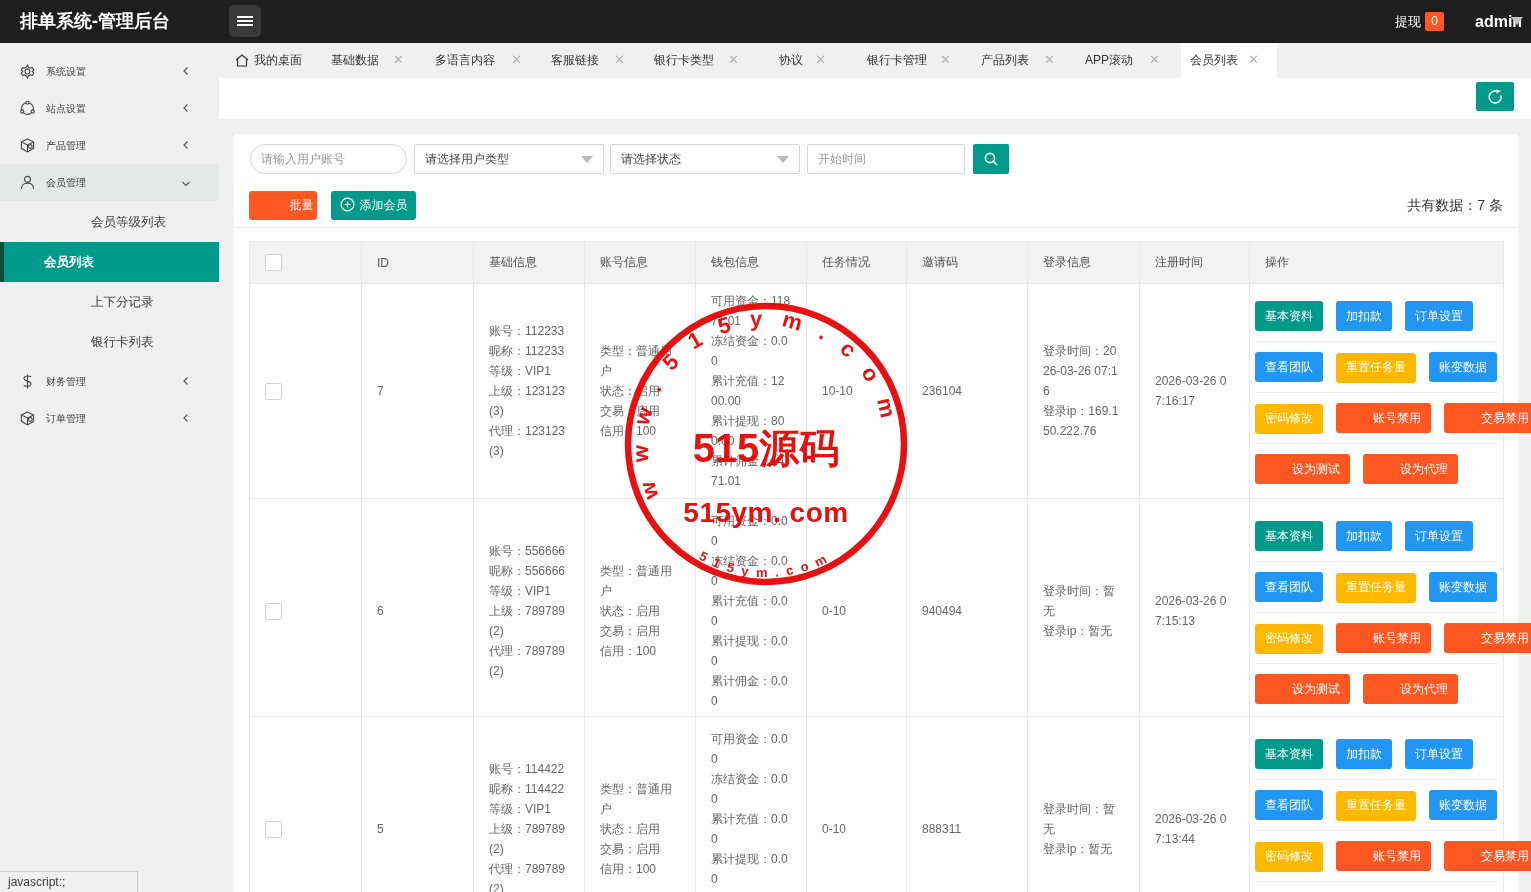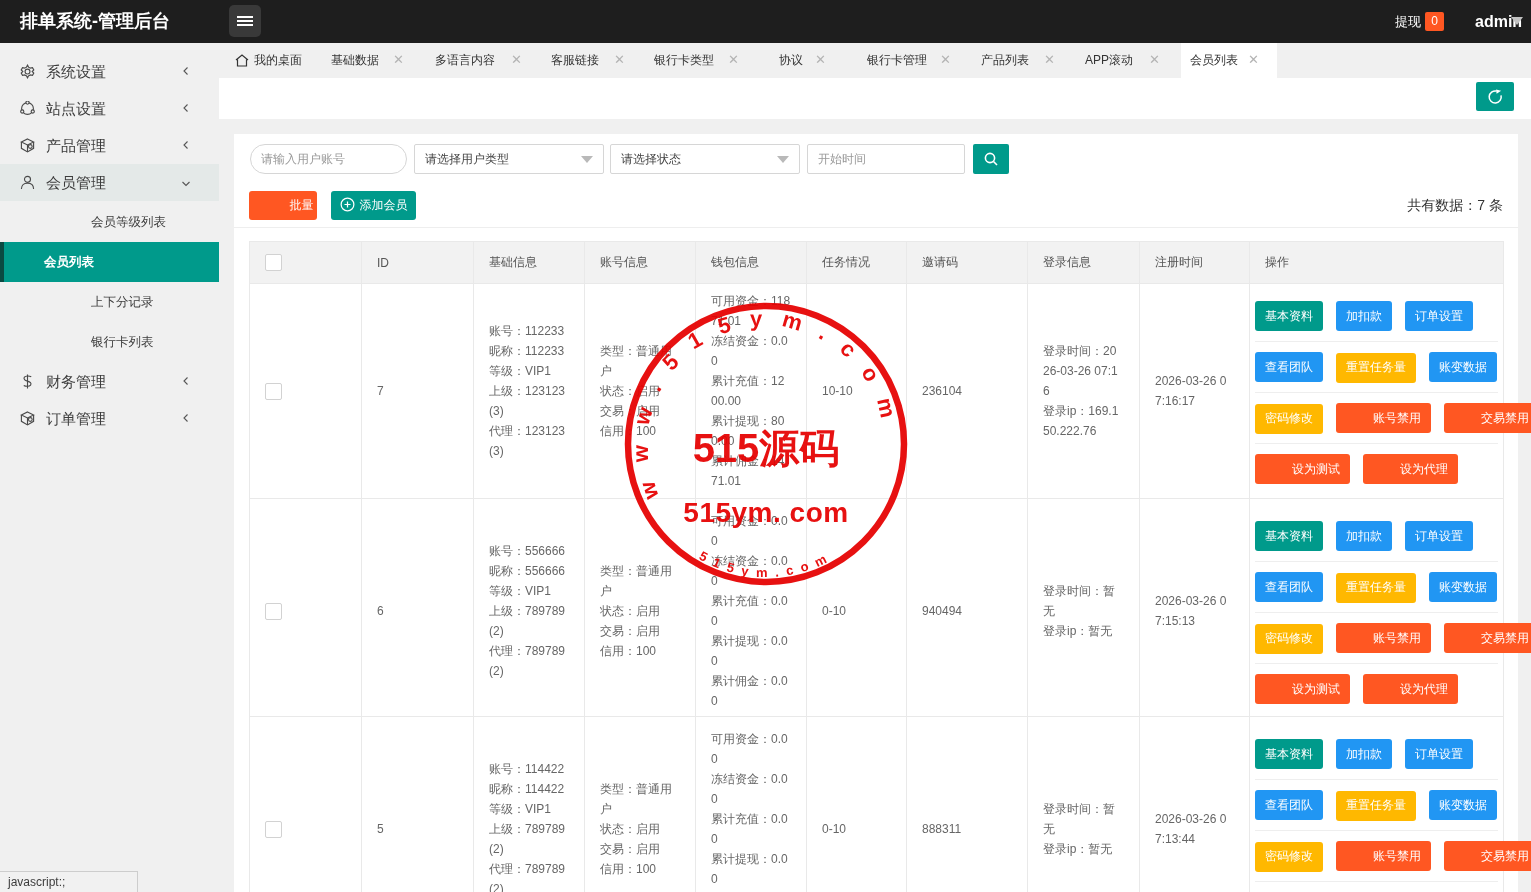--- a/index.html
+++ b/index.html
@@ -8,21 +8,21 @@
 #topbar{position:absolute;left:0;top:0;width:1531px;height:43px;background:#1e1e1e;}
 #logo{position:absolute;left:20px;top:0;height:43px;line-height:43px;color:#fff;font-size:18px;font-weight:bold;}
 #burger{position:absolute;left:229px;top:5px;width:32px;height:32px;background:#393939;border-radius:5px;}
 #burger i{position:absolute;left:8px;width:16px;height:2px;background:#fff;}
 #tixian{position:absolute;left:1395px;top:0;height:43px;line-height:43px;color:#fff;font-size:13px;}
 #badge{position:absolute;left:1425px;top:12px;width:19px;height:19px;background:#ff5722;border-radius:2px;color:#fff;font-size:12px;text-align:center;line-height:19px;}
 #admin{position:absolute;left:1475px;top:0;height:43px;line-height:43px;color:#fff;font-size:16px;font-weight:bold;}
 #caret{position:absolute;left:1511px;top:17px;width:0;height:0;border-left:6.5px solid transparent;border-right:6.5px solid transparent;border-top:8px solid #c2c2c2;}
 
 #sidebar{position:absolute;left:0;top:43px;width:219px;height:849px;background:#f0f0f0;}
-.mitem{position:absolute;left:0;width:219px;height:37px;line-height:37px;font-size:15px;color:#3c3c3c;}
+.mitem{position:absolute;left:0;width:219px;height:37px;line-height:37px;font-size:10px;color:#3c3c3c;}
 .mitem .txt{position:absolute;left:46px;top:0;}
 .mitem svg{position:absolute;left:20px;top:11px;}
 .mitem .arr{position:absolute;left:182px;top:14px;width:8px;height:8px;}
 .sitem{position:absolute;left:0;width:219px;height:40px;line-height:40px;font-size:12.5px;color:#3c3c3c;margin-left:47px;}
 .sitem .txt{position:absolute;left:44px;}
 #active-item{position:absolute;left:0;top:199px;width:219px;height:40px;background:#009a8b;border-left:4px solid #0a4a42;color:#fff;font-size:12.5px;line-height:40px;}
 #active-item .txt{position:absolute;left:40px;font-weight:bold;}
 
 #tabbar{position:absolute;left:219px;top:43px;width:1312px;height:35px;background:#f0f0f0;}
 .tab{position:absolute;top:0;height:35px;line-height:35px;font-size:12px;color:#333;}

